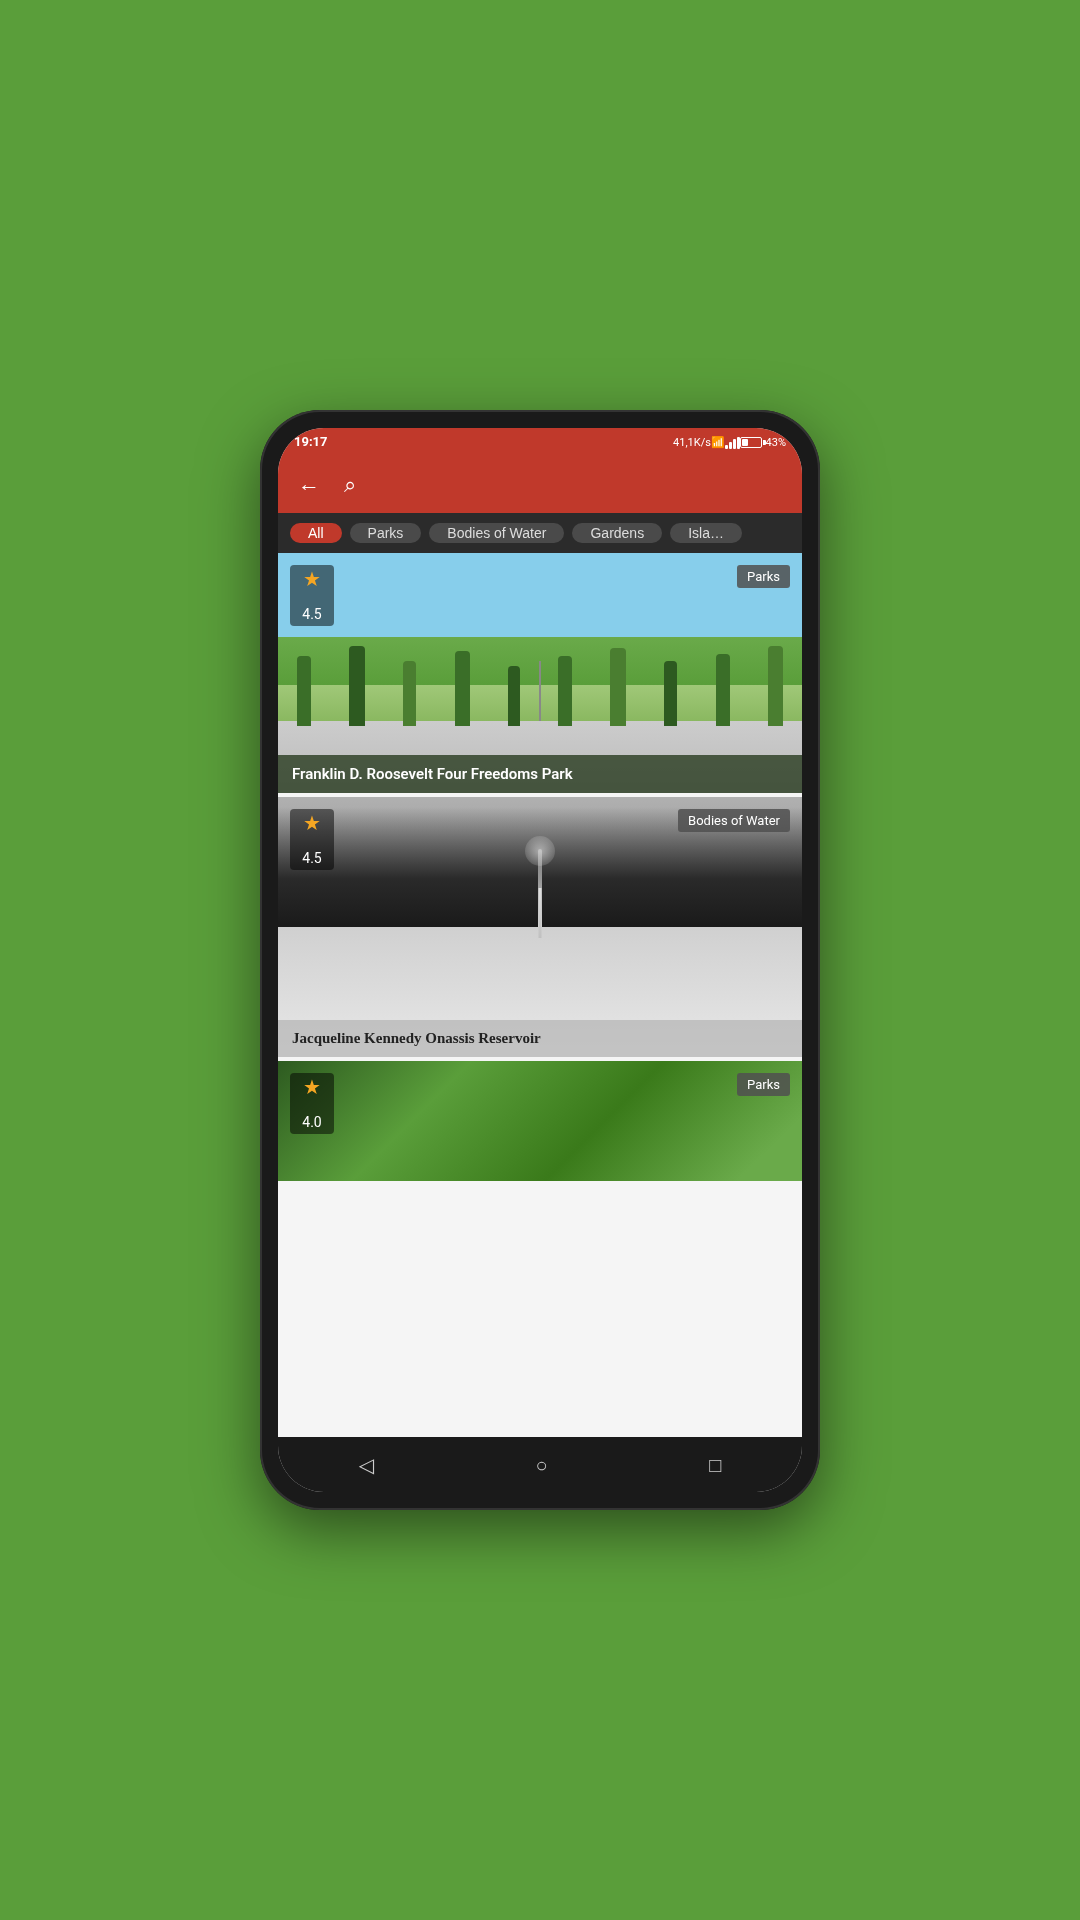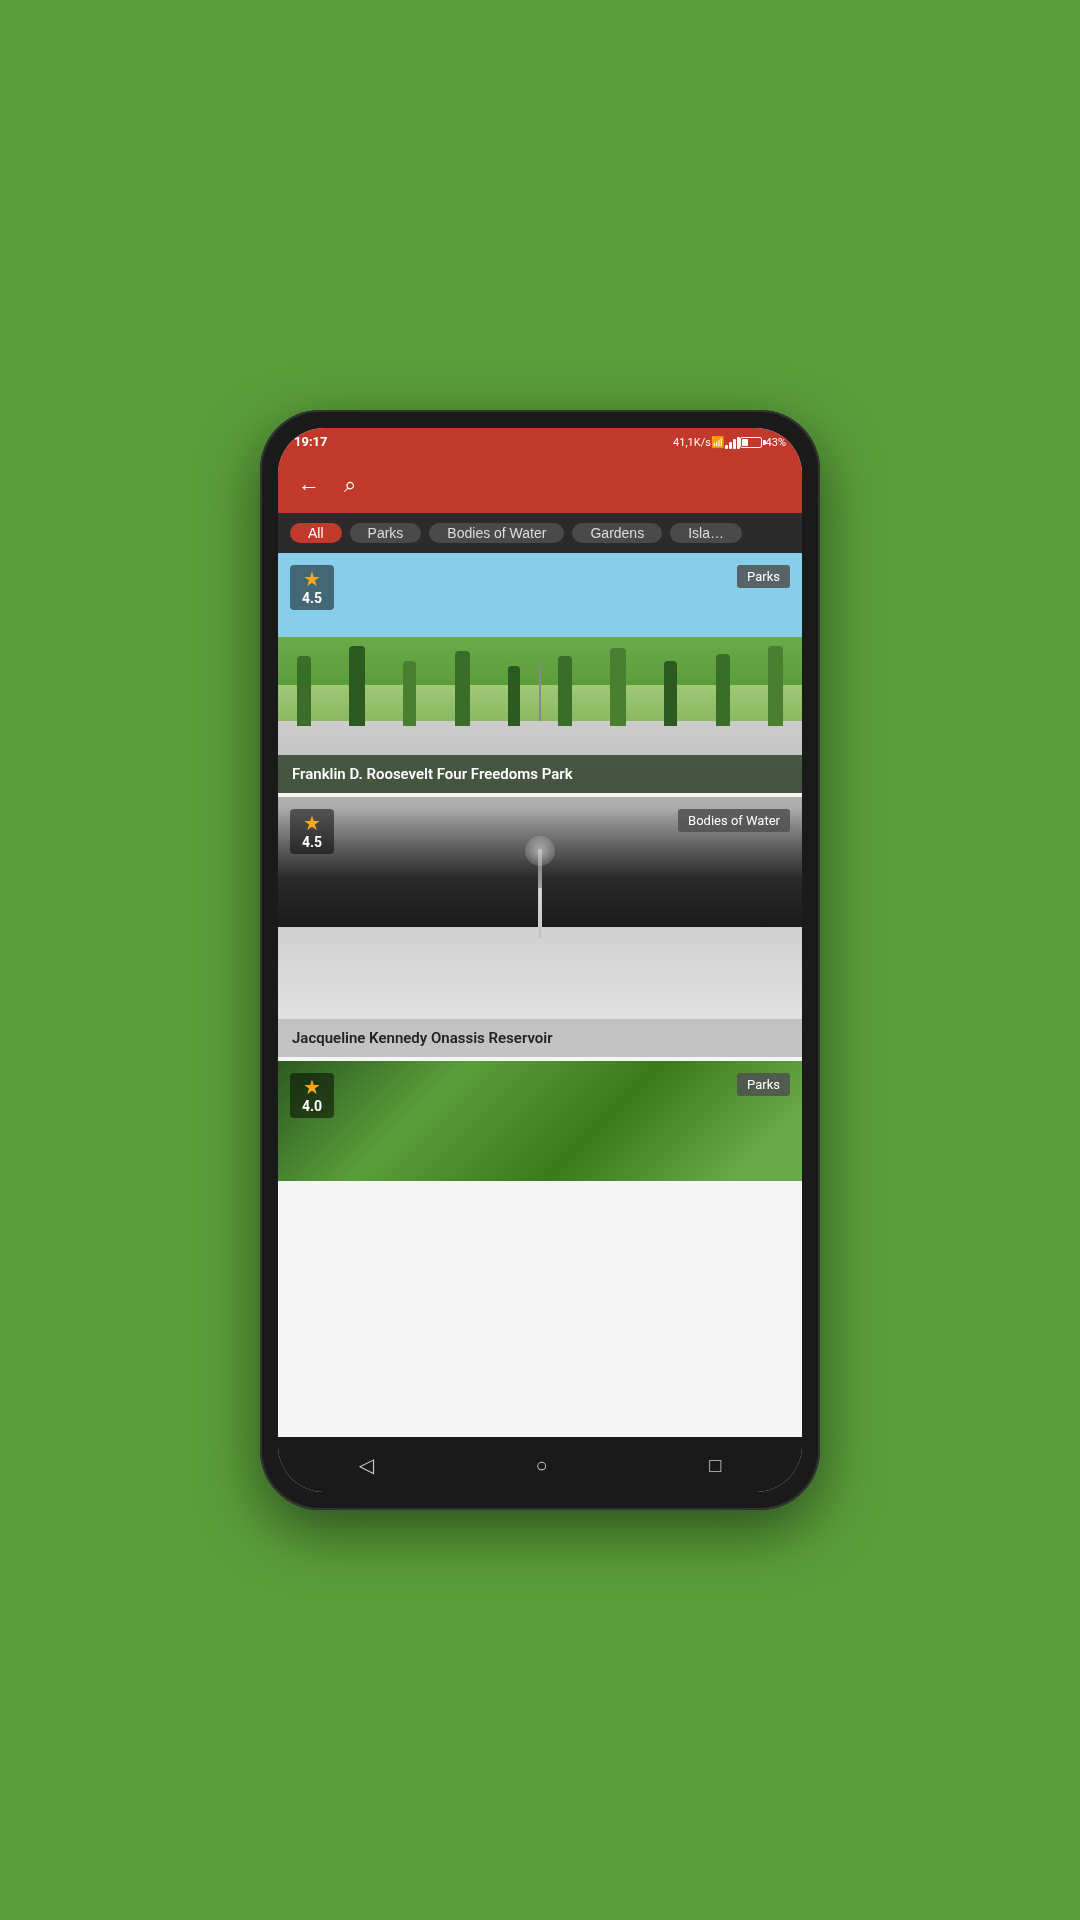--- a/index.html
+++ b/index.html
@@ -292,22 +292,22 @@
 
     .star-icon {
       color: #f5a623;
       font-size: 20px;
       line-height: 1;
     }
 
     .rating-value {
       color: white;
       font-size: 14px;
-      font-weight: bold;
-      margin-top: 1px;
+      font-weight: normal;
+      margin-top: 17px;
     }
 
     
     .category-badge {
       position: absolute;
       top: 12px;
       right: 12px;
       background: rgba(80,80,80,0.85);
       color: white;
       font-size: 13px;
@@ -454,21 +454,21 @@
           </div>
 
           <div class="rating-badge">
             <span class="star-icon">★</span>
             <span class="rating-value">4.5</span>
           </div>
 
           <div class="category-badge">Bodies of Water</div>
 
           <div class="card-title-overlay" style="background:rgba(180,180,180,0.7);">
-            <div class="card-title" style="color:#222;">Jacqueline Kennedy Onassis Reservoir</div>
+            <div class="card-title" style="color:#222;font-family:Liberation Serif, serif;">Jacqueline Kennedy Onassis Reservoir</div>
           </div>
         </div>
 
         <div class="place-card">
           <div class="park-img-3">
             <div style="position:absolute;inset:0;background:linear-gradient(135deg,#2d5a20 0%,#5a9e3a 30%,#3a7a1a 60%,#6aaa4a 90%);"></div>
           </div>
 
           <div class="rating-badge">
             <span class="star-icon">★</span>

